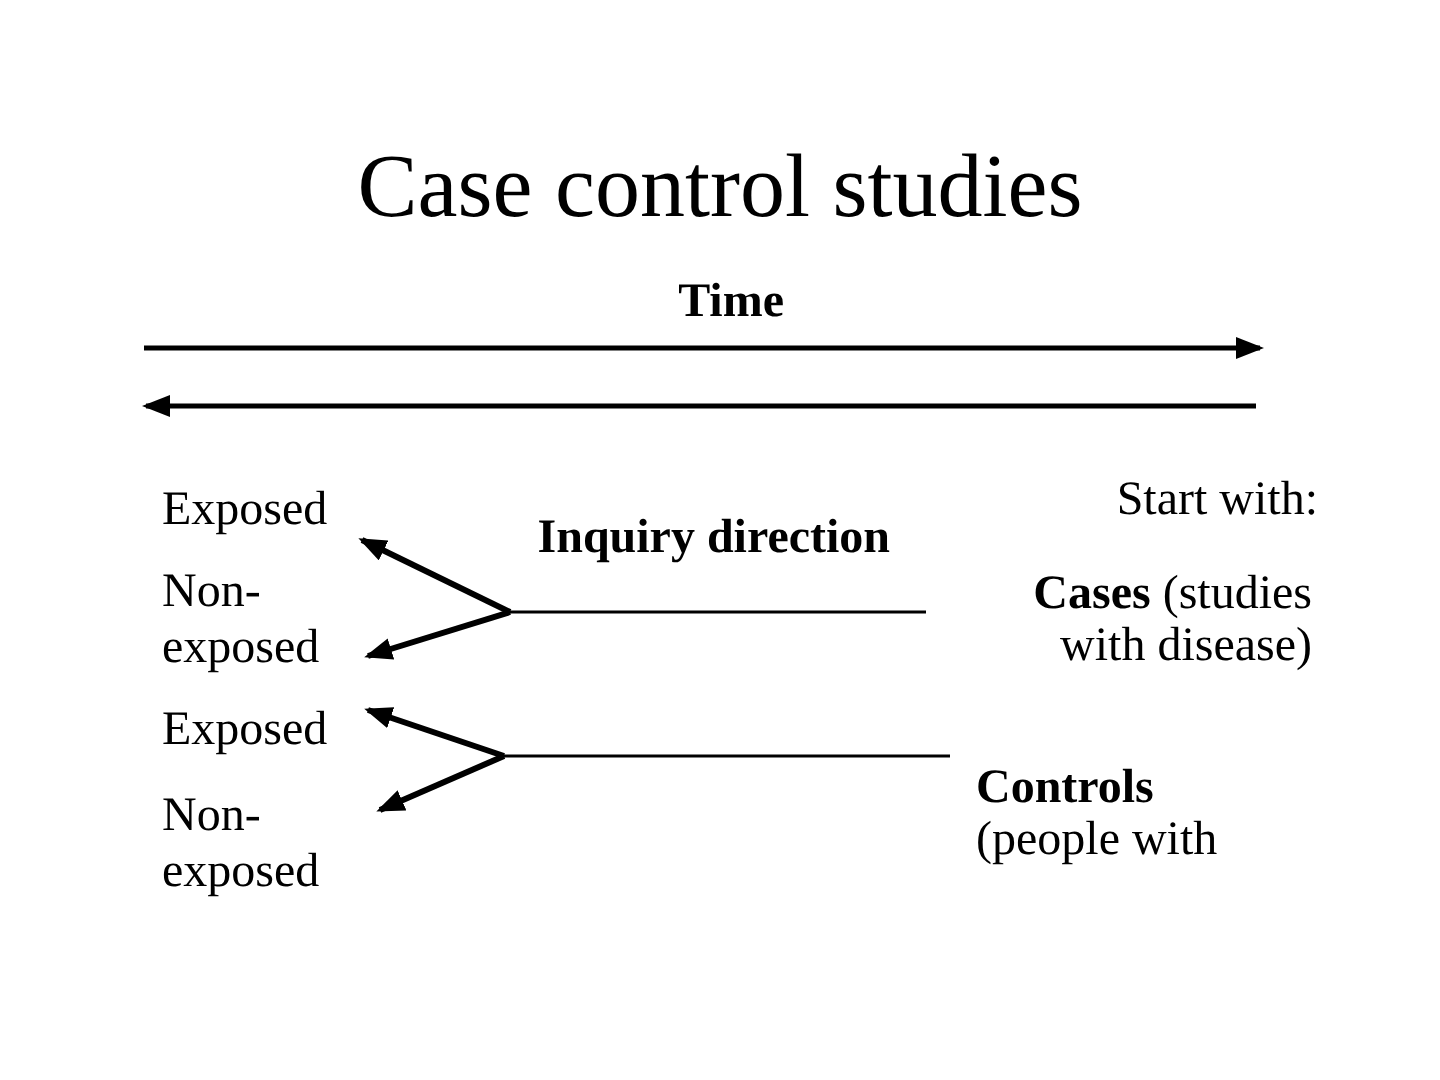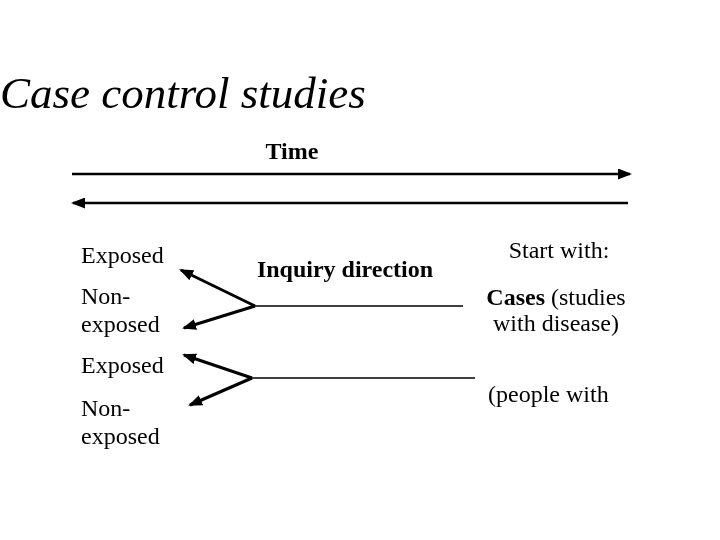--- a/index.html
+++ b/index.html
@@ -5,25 +5,25 @@
   html,body{margin:0;padding:0;background:#ffffff;}
   body{
     width:720px;height:540px;overflow:hidden;
     font-family:"Liberation Serif","DejaVu Serif",serif;
     color:#000000;
   }
   .slide{position:relative;width:720px;height:540px;background:#ffffff;}
   .diagram-svg{position:absolute;left:0;top:0;width:720px;height:540px;pointer-events:none;}
   .title{
     position:absolute;left:0;top:69px;width:720px;
-    font-size:45px;line-height:48px;white-space:nowrap;font-style:italic;
+    text-align:center;font-size:45px;line-height:48px;white-space:nowrap;
   }
   .lbl{position:absolute;font-size:24px;line-height:26px;white-space:nowrap;}
   .b{font-weight:bold;}
-  .center{text-align:center;}
+  .center{text-align:right;}
   .exp{left:66px;line-height:28px;margin-left:15px;}
   .time-label{left:192px;top:138px;width:200px;}
   .inquiry-label{left:245px;top:214px;width:200px;margin-top:42px;}
   .exp1{top:241px;}
   .exp2{top:282px;}
   .exp3{top:351px;}
   .exp4{top:394px;}
   .startwith{left:459px;top:237px;width:200px;}
   .cases{left:456px;top:284px;width:200px;}
   .controls{left:488px;top:381px;}
@@ -79,16 +79,17 @@
   </div>
 
   <div class="lbl center startwith">Start with:</div>
 
   <div class="lbl center cases">
     <div><span class="b">Cases</span><span> (studies</span></div>
     <div>with disease)</div>
   </div>
 
   <div class="lbl controls">
+    <div class="b">Controls</div>
     <div>(people with</div>
   </div>
 
 </div>
 
 </body></html>

